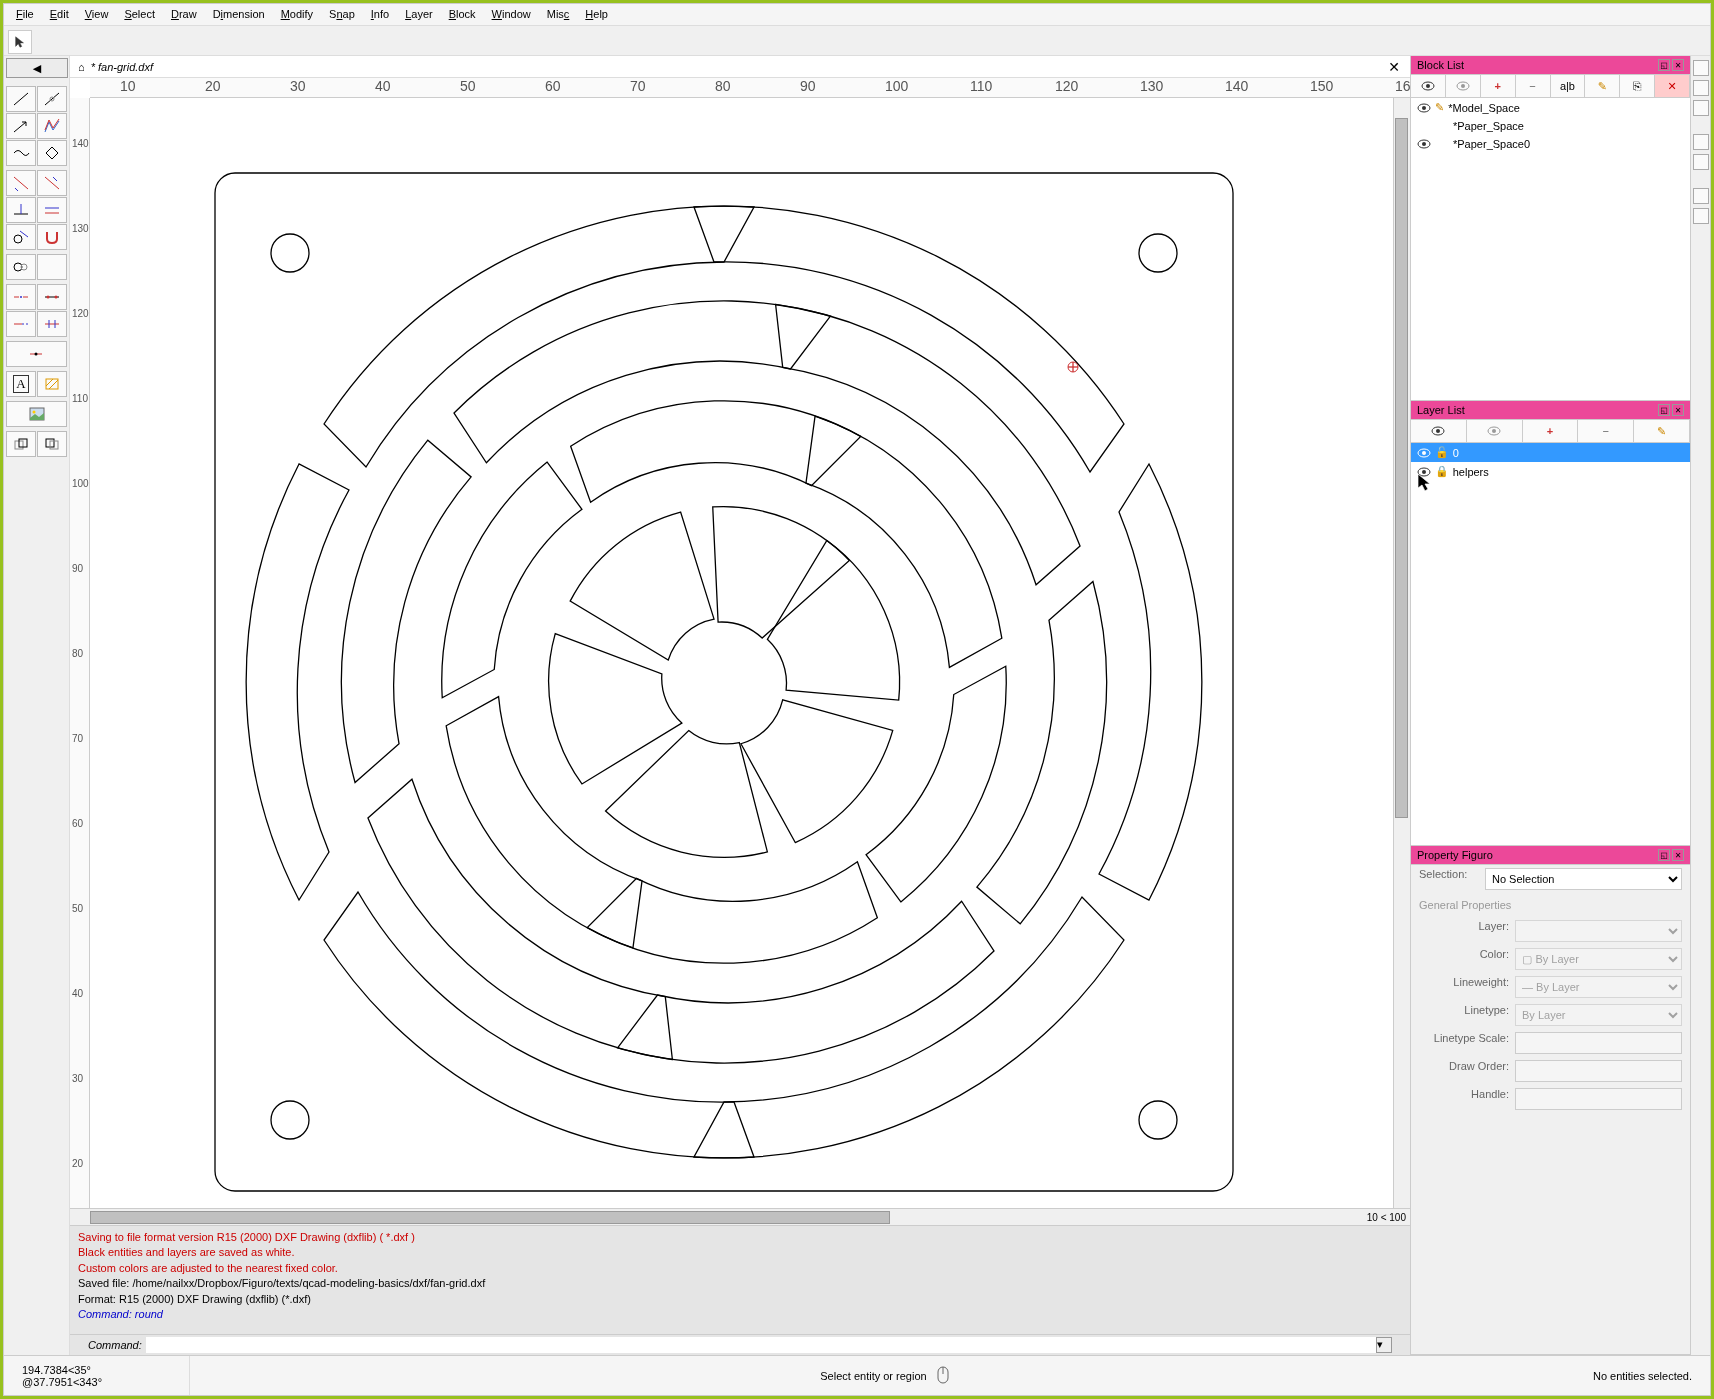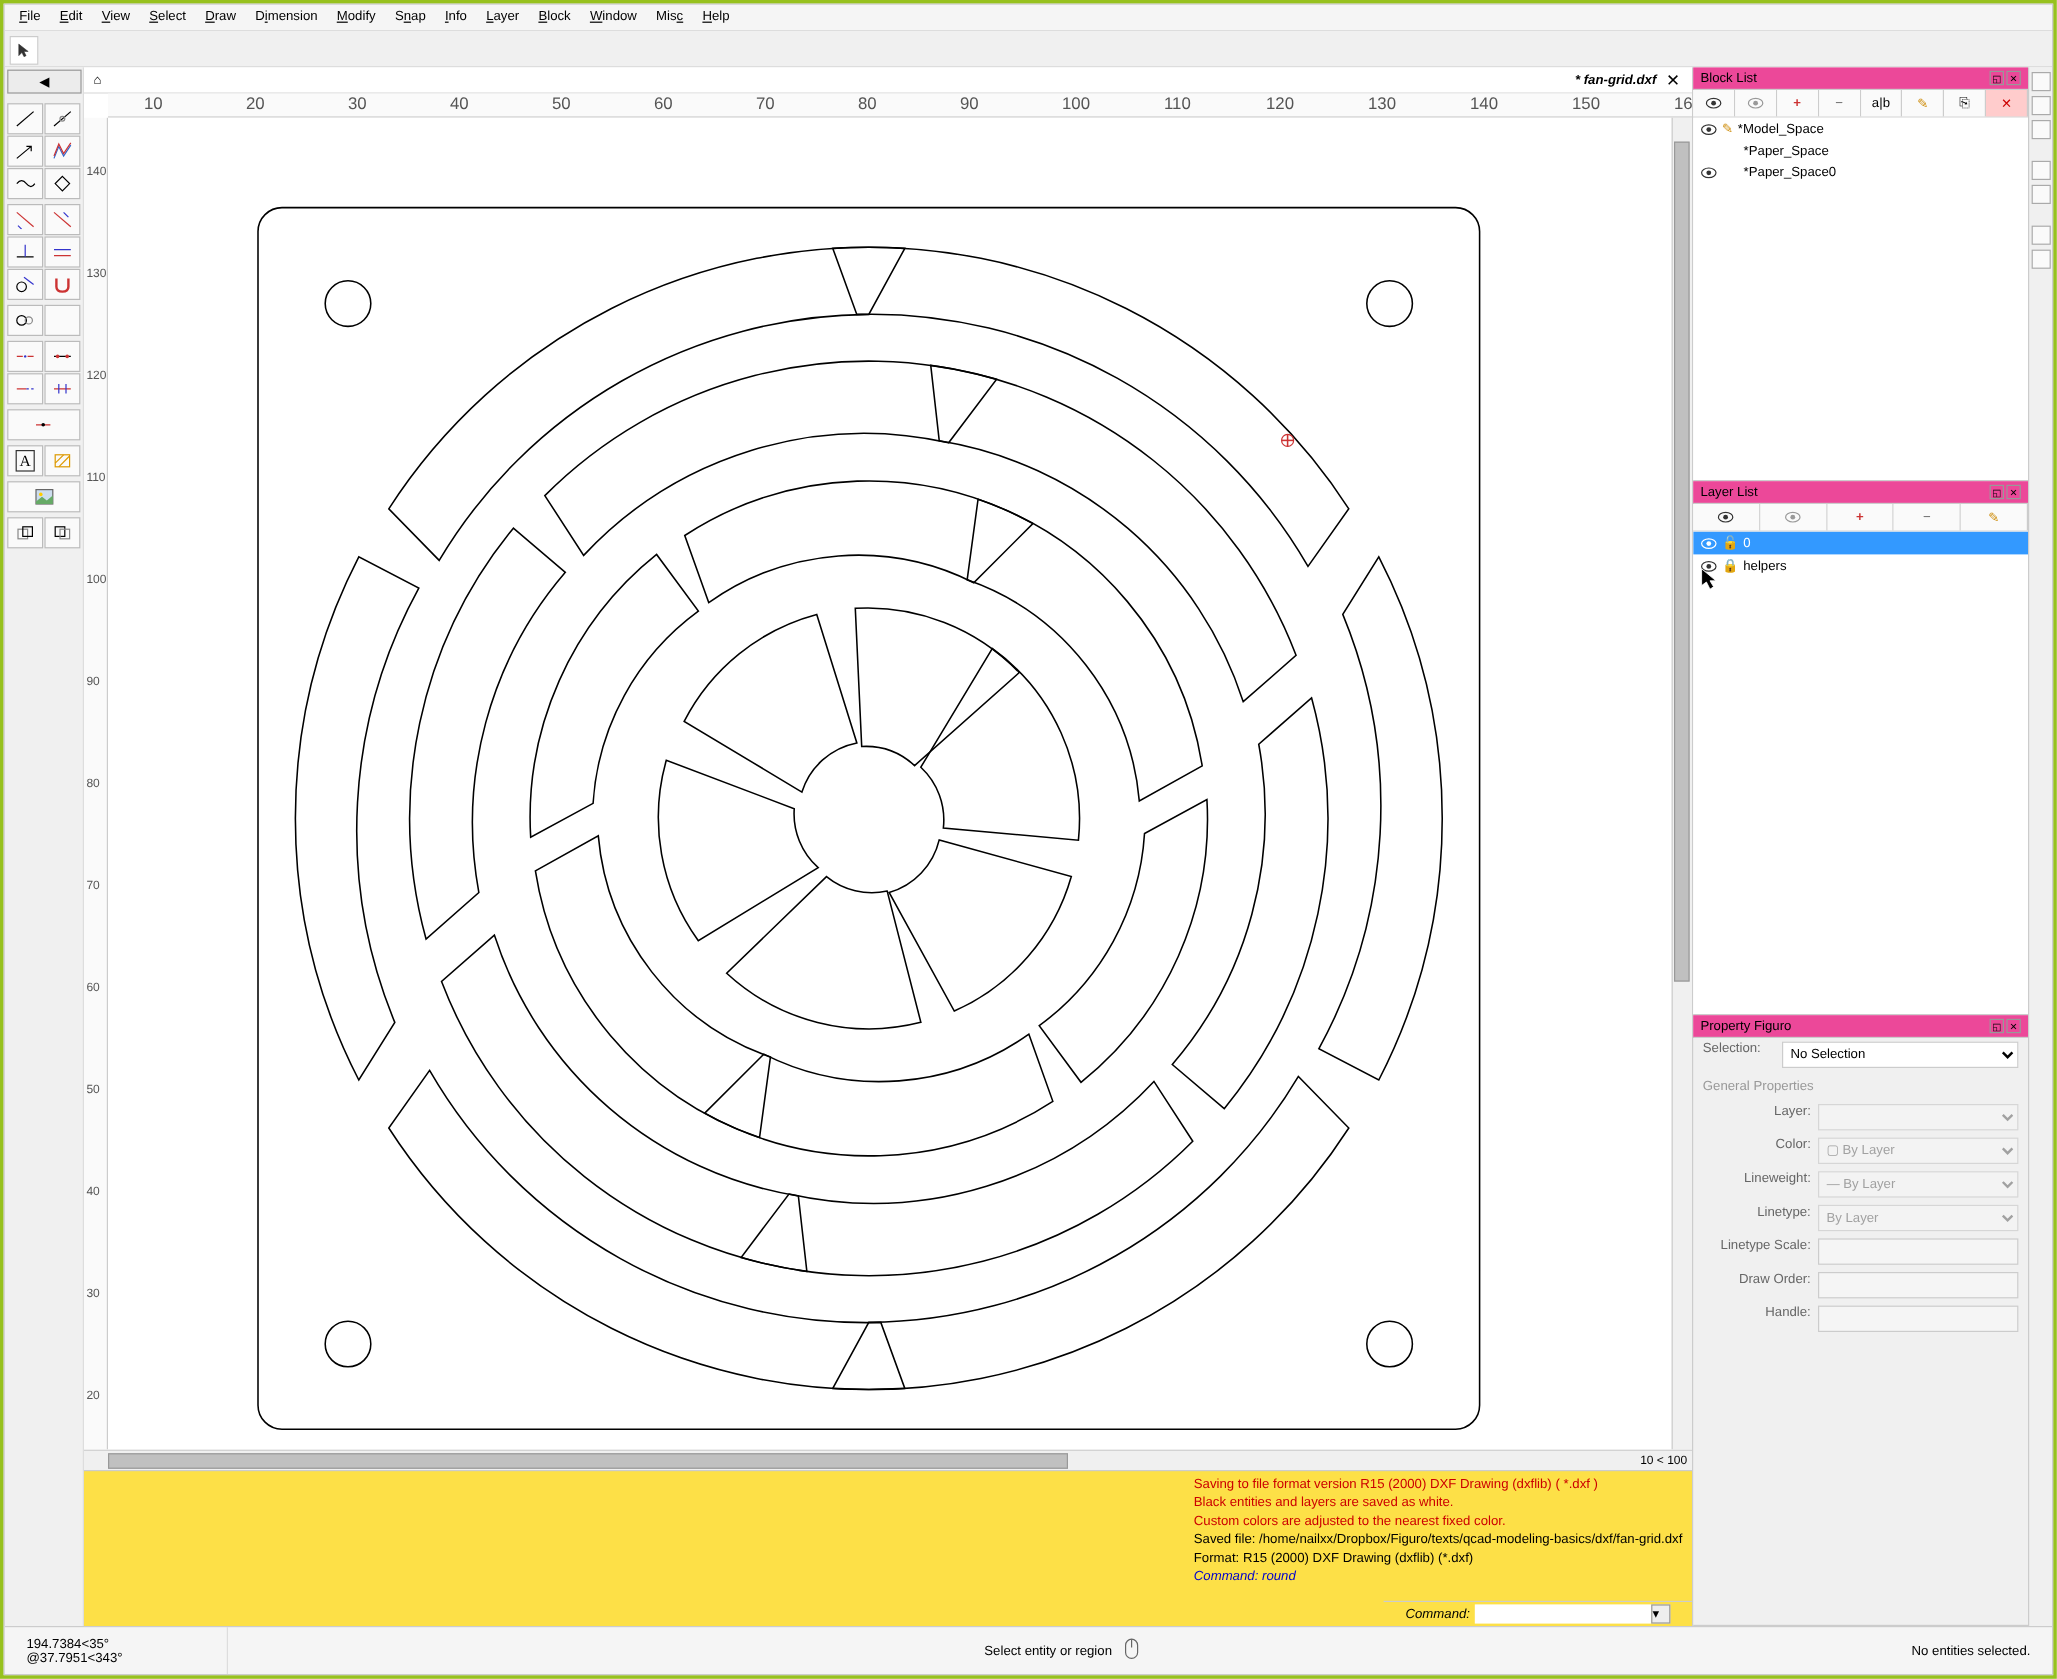--- a/index.html
+++ b/index.html
@@ -16,21 +16,21 @@
 .main-area { flex: 1; display: flex; overflow: hidden; }
 
 .left-toolbar { width: 66px; background: #f0f0f0; border-right: 1px solid #ddd; padding: 2px; }
 .tool-group { margin-bottom: 4px; display: flex; flex-wrap: wrap; gap: 1px; }
 .tool-btn { width: 30px; height: 26px; border: 1px solid #bbb; background: #fafafa; cursor: pointer; display: flex; align-items: center; justify-content: center; position: relative; }
 .tool-btn.wide { width: 62px; }
 .back-btn { width: 62px; height: 20px; border: 1px solid #999; background: #ececec; margin-bottom: 8px; display: flex; align-items: center; justify-content: center; }
 
 .canvas-area { flex: 1; display: flex; flex-direction: column; background: #fff; position: relative; }
 .canvas-header { display: flex; align-items: center; padding: 2px; border-bottom: 1px solid #ddd; height: 22px; }
-.canvas-title { flex: 1; text-align: right; font-style: italic; font-weight: bold; }
+.canvas-title { flex: 1; text-align: left; font-style: italic; }
 .close-x { padding: 0 8px; cursor: pointer; font-size: 14px; }
 .home-icon { padding: 0 6px; cursor: pointer; }
 
 .ruler-h { height: 20px; background: #fafafa; border-bottom: 1px solid #ccc; position: relative; margin-left: 20px; overflow: hidden; }
 .ruler-tick { position: absolute; top: 0; font-size: 14px; color: #555; }
 .ruler-v { width: 20px; background: #fafafa; border-right: 1px solid #ccc; position: relative; overflow: hidden; }
 .ruler-v-tick { position: absolute; left: 2px; font-size: 10px; color: #555; }
 
 .canvas-body { flex: 1; display: flex; overflow: hidden; }
 .drawing-canvas { flex: 1; background: #fff; position: relative; }
@@ -60,21 +60,21 @@
 .block-panel { height: 345px; }
 .layer-panel { height: 445px; }
 .property-panel { flex: 1; }
 
 .property-row { display: flex; align-items: flex-start; padding: 3px 8px; gap: 6px; }
 .property-label { width: 90px; text-align: right; color: #666; font-size: 11px; }
 .property-select { flex: 1; border: 1px solid #ccc; background: #fff; padding: 2px; height: 22px; }
 .property-input { flex: 1; border: 1px solid #ccc; background: #f5f5f5; padding: 2px; height: 22px; }
 .property-section { color: #999; padding: 6px 8px; font-size: 11px; }
 
-.bottom-console { height: 130px; background: #fde047; border-top: 1px solid #ccc; display: flex; flex-direction: column; align-items: flex-end; }
+.bottom-console { height: 130px; background: #e5e5e5; border-top: 1px solid #ccc; display: flex; flex-direction: column; }
 .console-output { flex: 1; padding: 4px 8px; overflow: auto; font-size: 11px; }
 .console-line { line-height: 1.4; }
 .console-red { color: #c00; }
 .console-blue { color: #00c; font-style: italic; }
 .console-black { color: #000; }
 .console-input-row { display: flex; border-top: 1px solid #ccc; padding: 2px 18px; align-items: center; }
 .console-input { flex: 1; border: none; padding: 2px; font-style: italic; }
 .console-dropdown { width: 16px; height: 16px; border: 1px solid #999; background: #eee; }
 
 .statusbar { height: 40px; background: #f5f5f5; border-top: 1px solid #ccc; display: flex; align-items: center; font-size: 11px; padding: 0 6px; }

